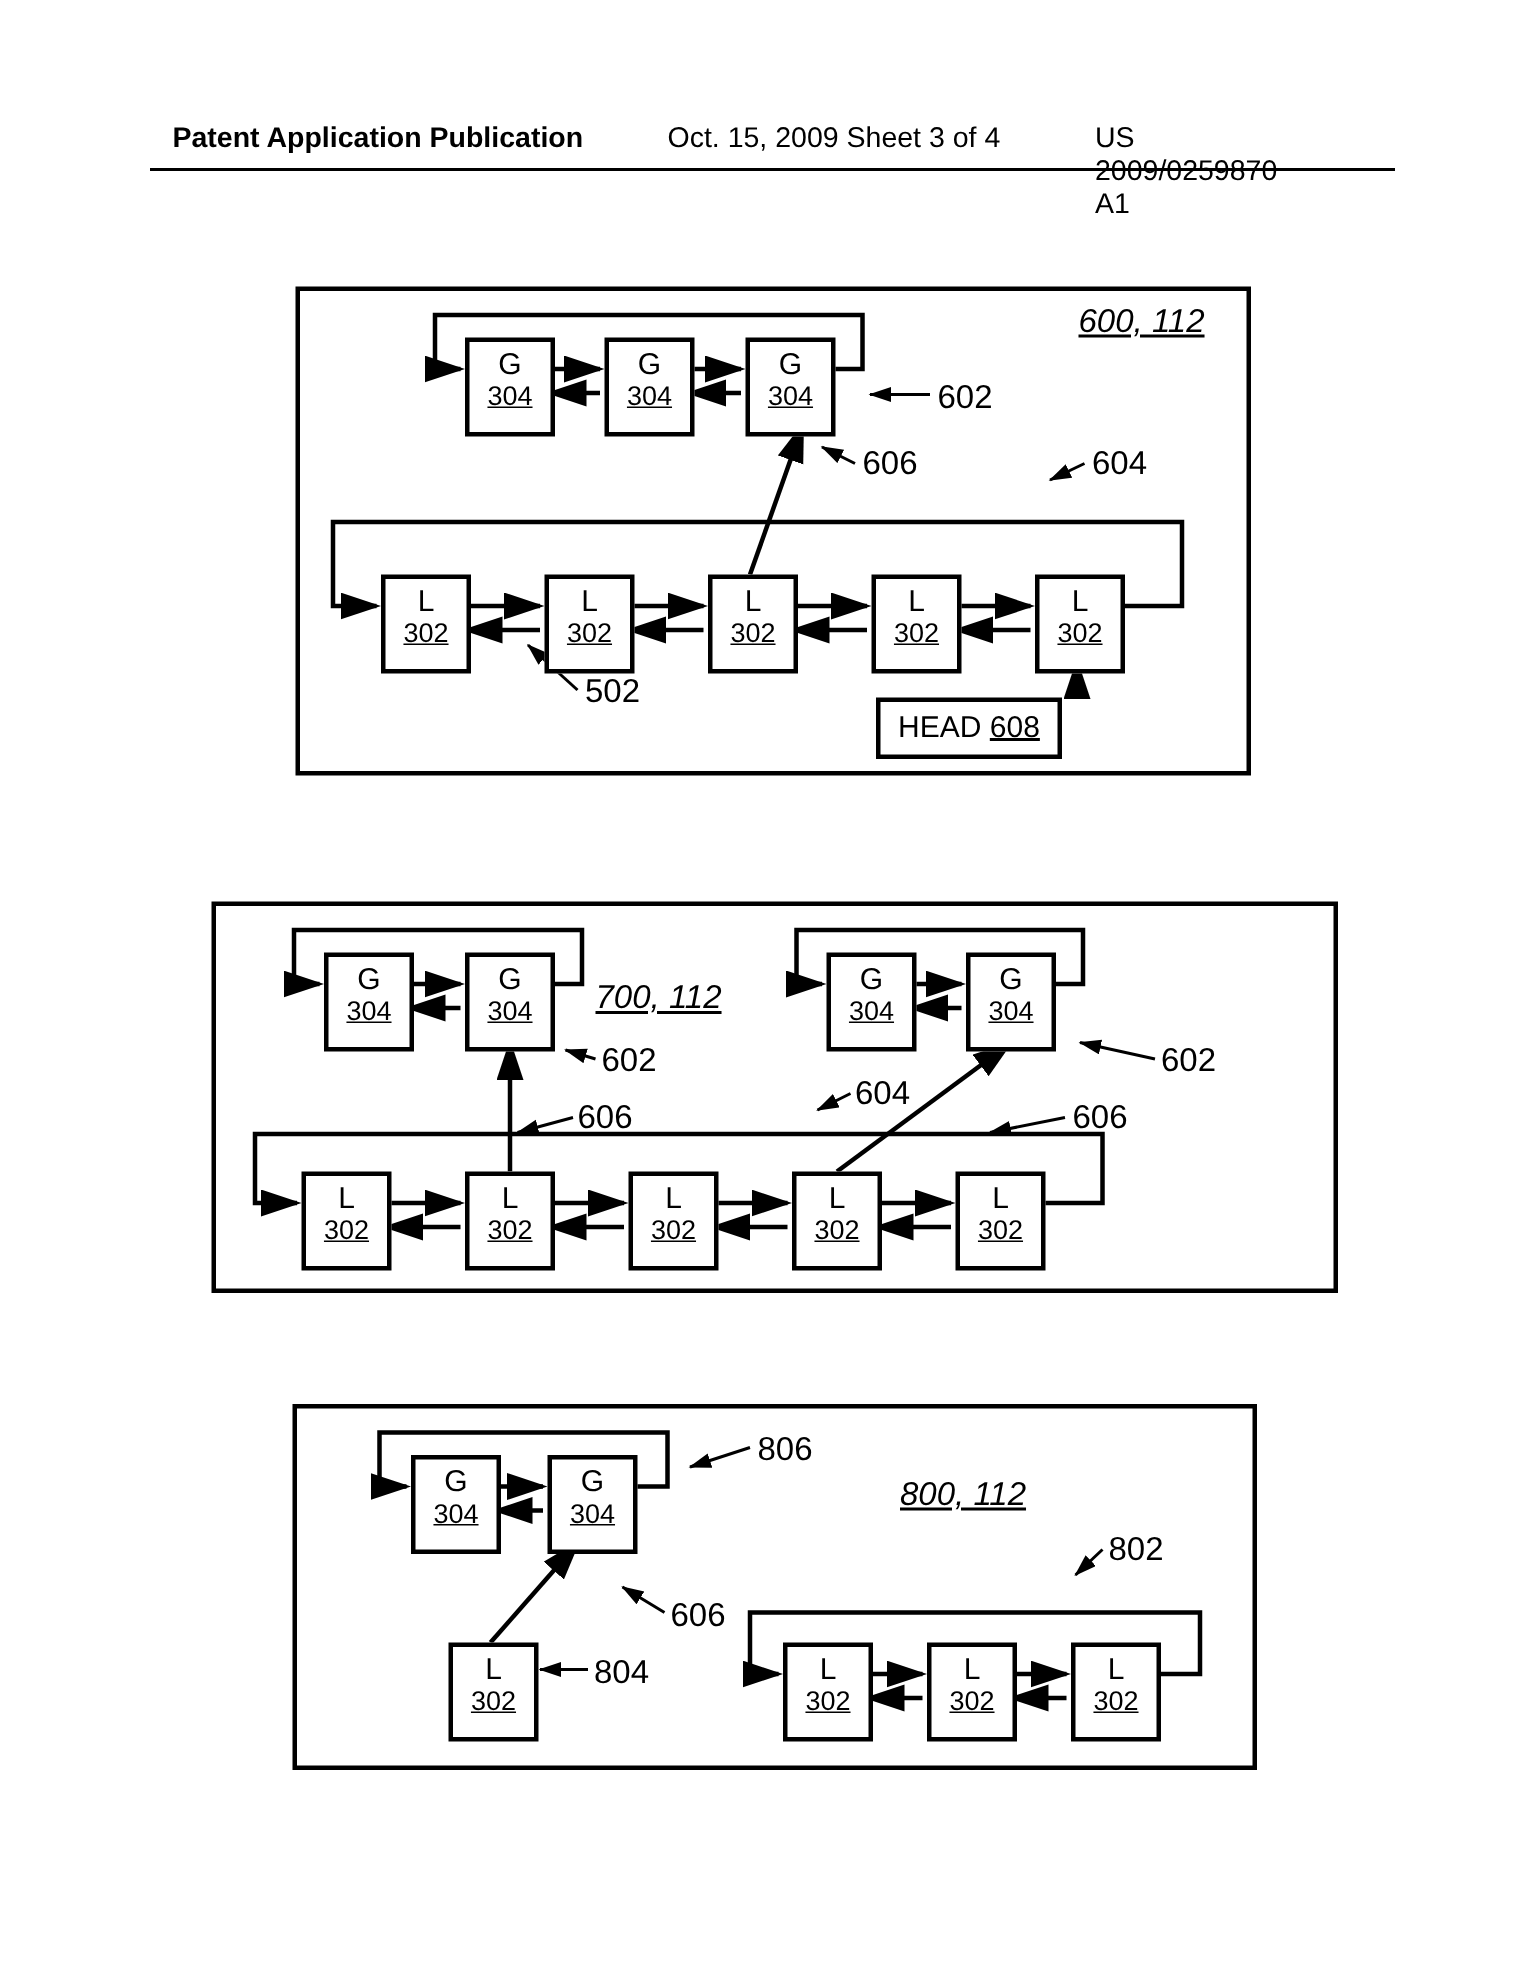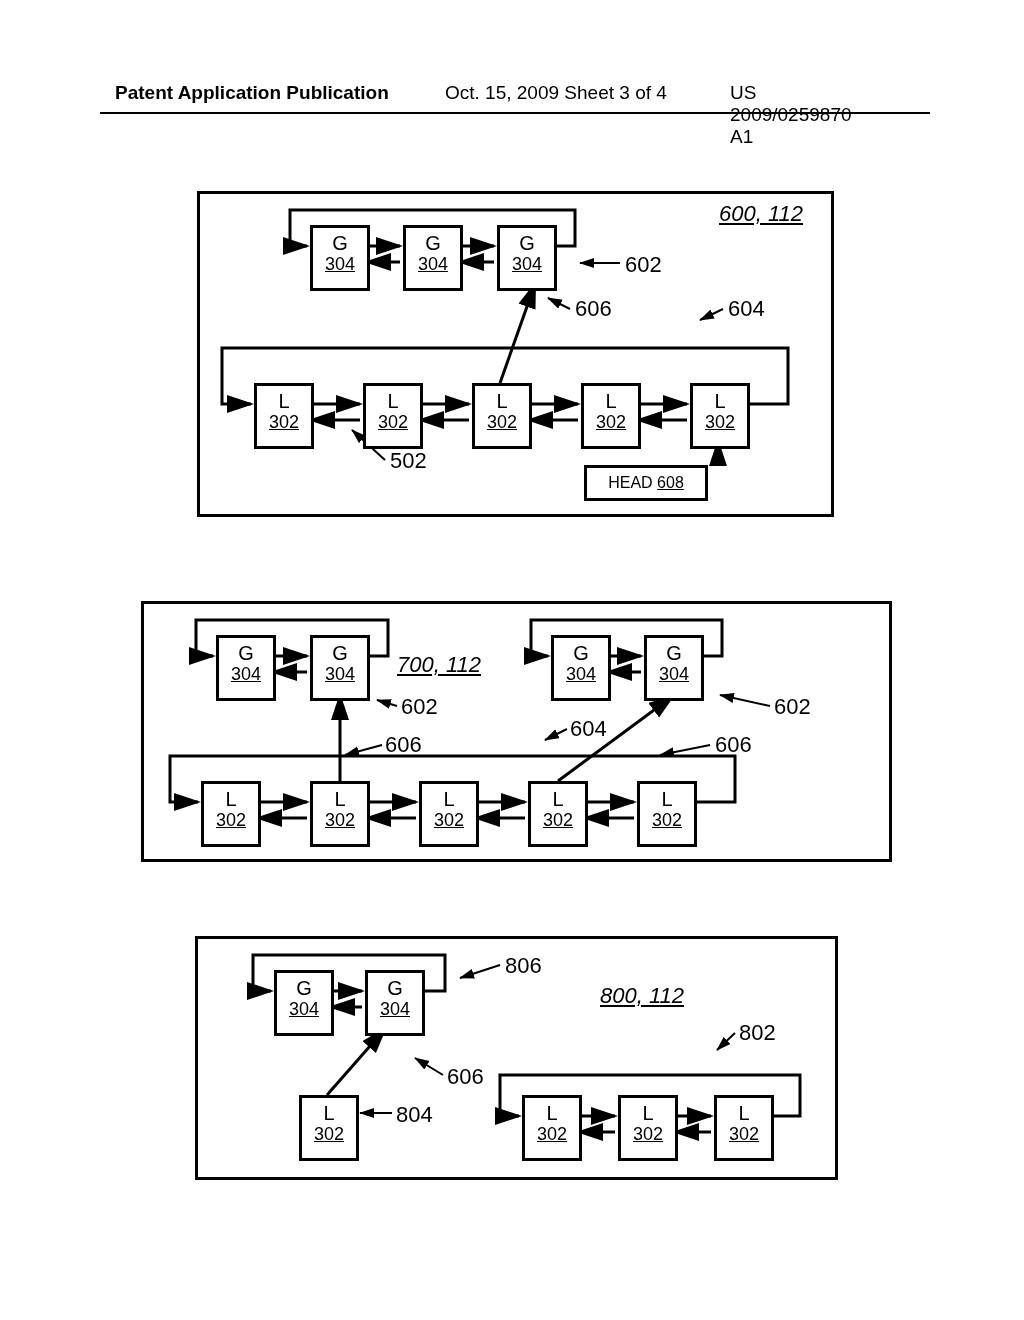--- a/index.html
+++ b/index.html
@@ -67,21 +67,21 @@
     display: block;
     font-size: 18px;
     margin-top: 2px;
   }
   .head-box {
     position: absolute;
     border: 3px solid #000;
     background: white;
     z-index: 10;
     text-align: center;
-    font-size: 16px;
+    font-size: 20px;
     padding: 6px 4px;
   }
   .head-box .ref {
     text-decoration: underline;
   }
   .outer-frame {
     position: absolute;
     border: 3px solid #000;
   }
   .lbl {

